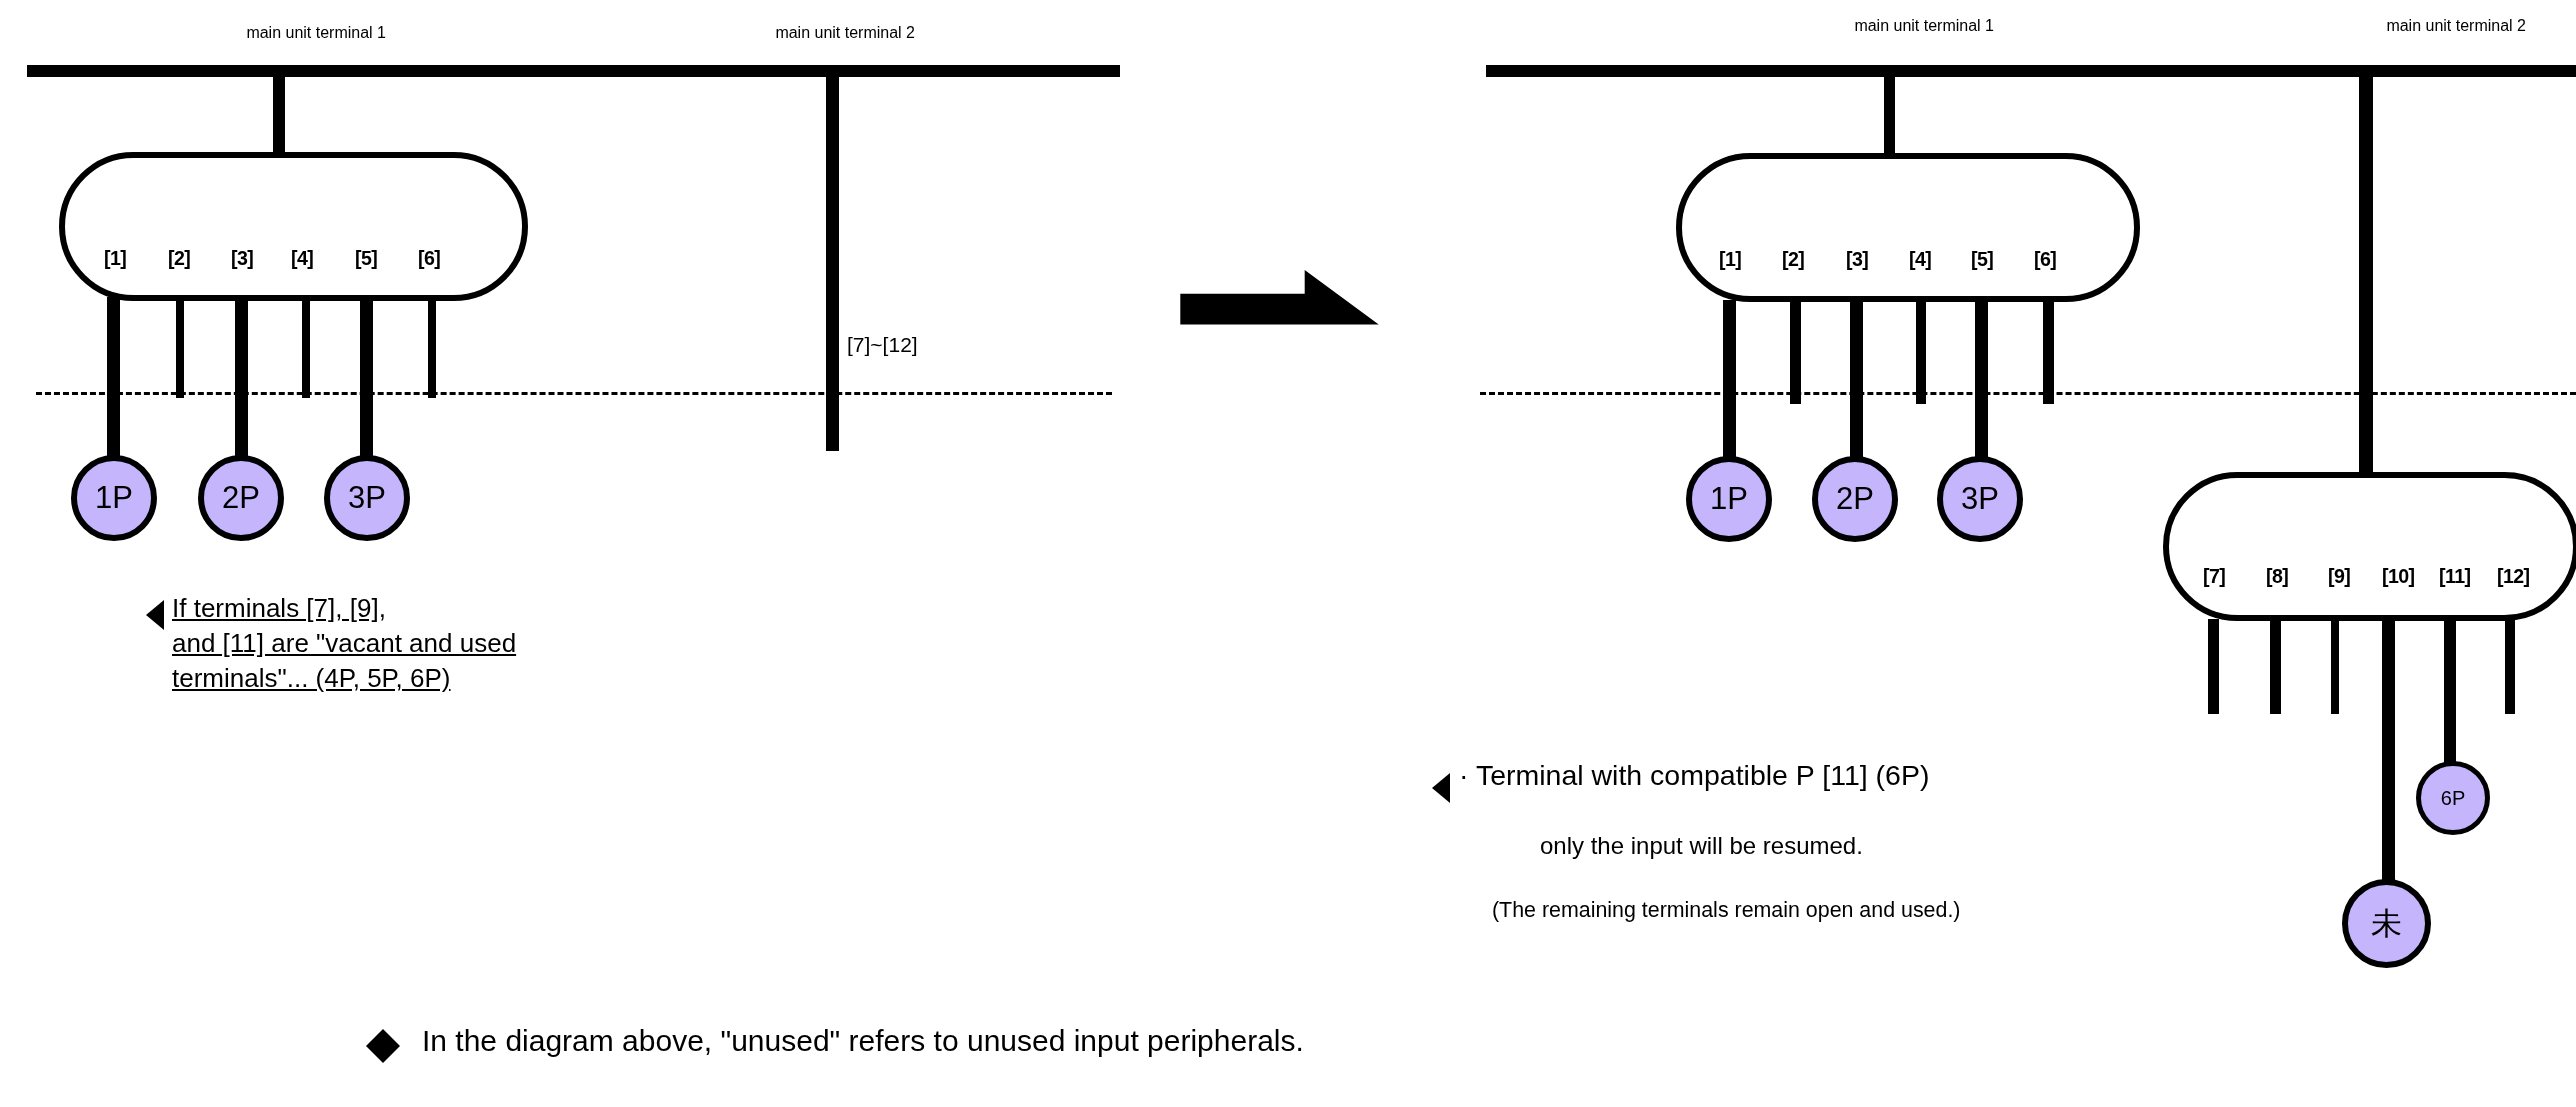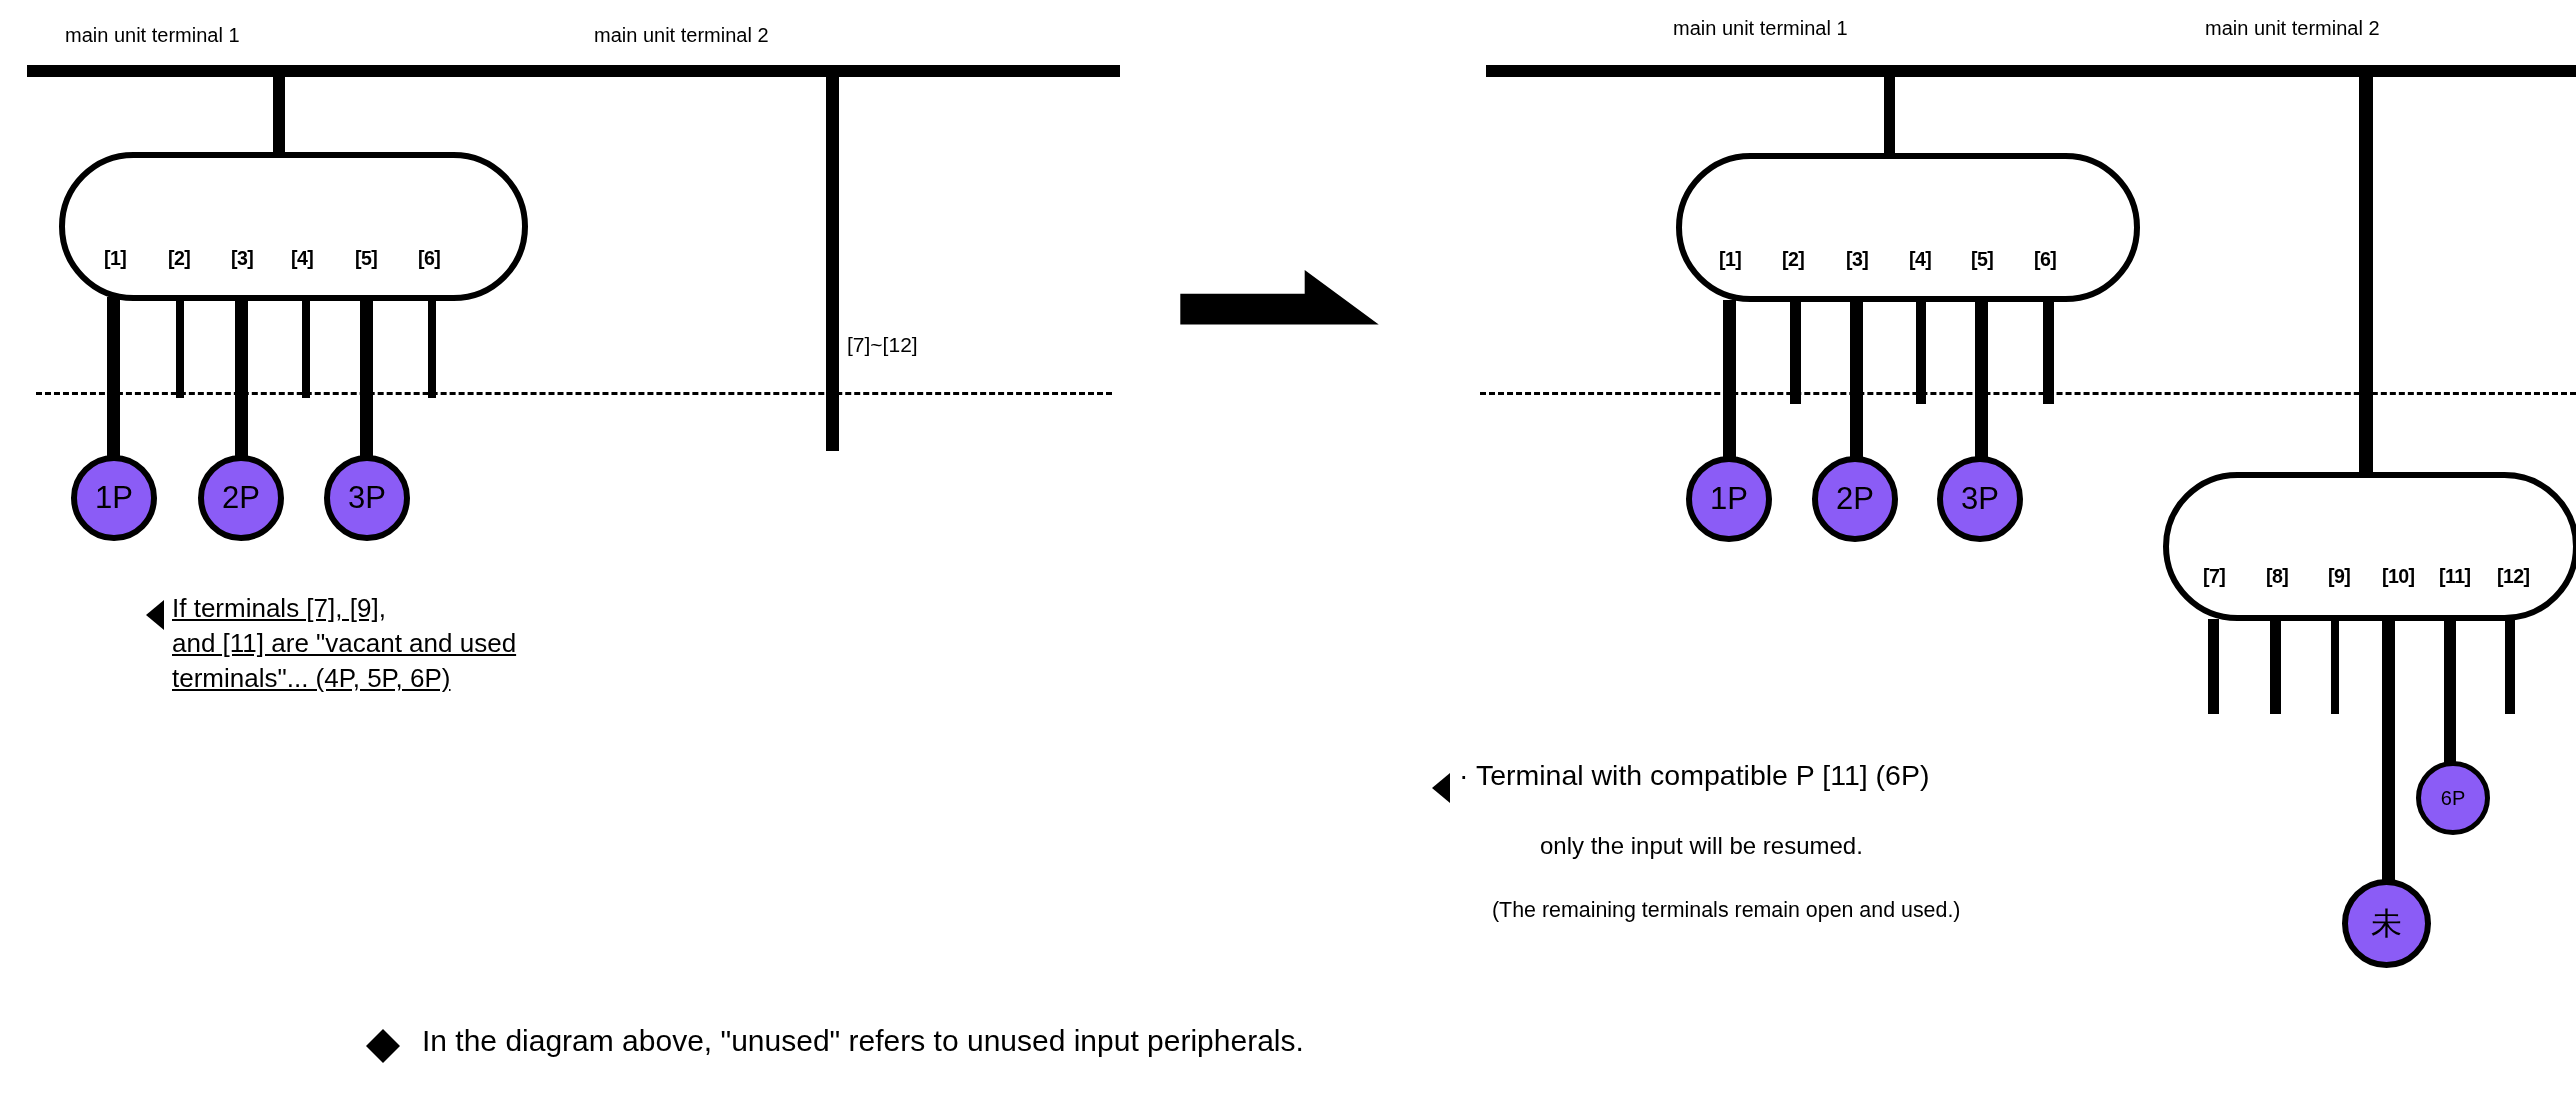--- a/index.html
+++ b/index.html
@@ -30,23 +30,23 @@
   .vline {
     position: absolute;
     background: #000;
   }
   .dash {
     position: absolute;
     border-top: 3.6px dashed #000;
   }
   .label-top {
     position: absolute;
-    font-size: 20px;
-    white-space: nowrap;
-    text-align: left;
+    font-size: 16px;
+    white-space: nowrap;
+    text-align: right;
   }
   .module {
     position: absolute;
     border: 6.5px solid #000;
     border-radius: 83px;
     background: #fff;
     box-sizing: border-box;
   }
   .term {
     position: absolute;
@@ -56,21 +56,21 @@
     letter-spacing: -0.6px;
   }
   .pin {
     position: absolute;
     background: #000;
   }
   .circle {
     position: absolute;
     border: 6.5px solid #000;
     border-radius: 50%;
-    background: #8b5cf6;
+    background: #c4b5fd;
     box-sizing: border-box;
     display: flex;
     align-items: center;
     justify-content: center;
     font-size: 31px;
     font-weight: 400;
   }
   .circle.small {
     font-size: 20px;
     border-width: 5.3px;

